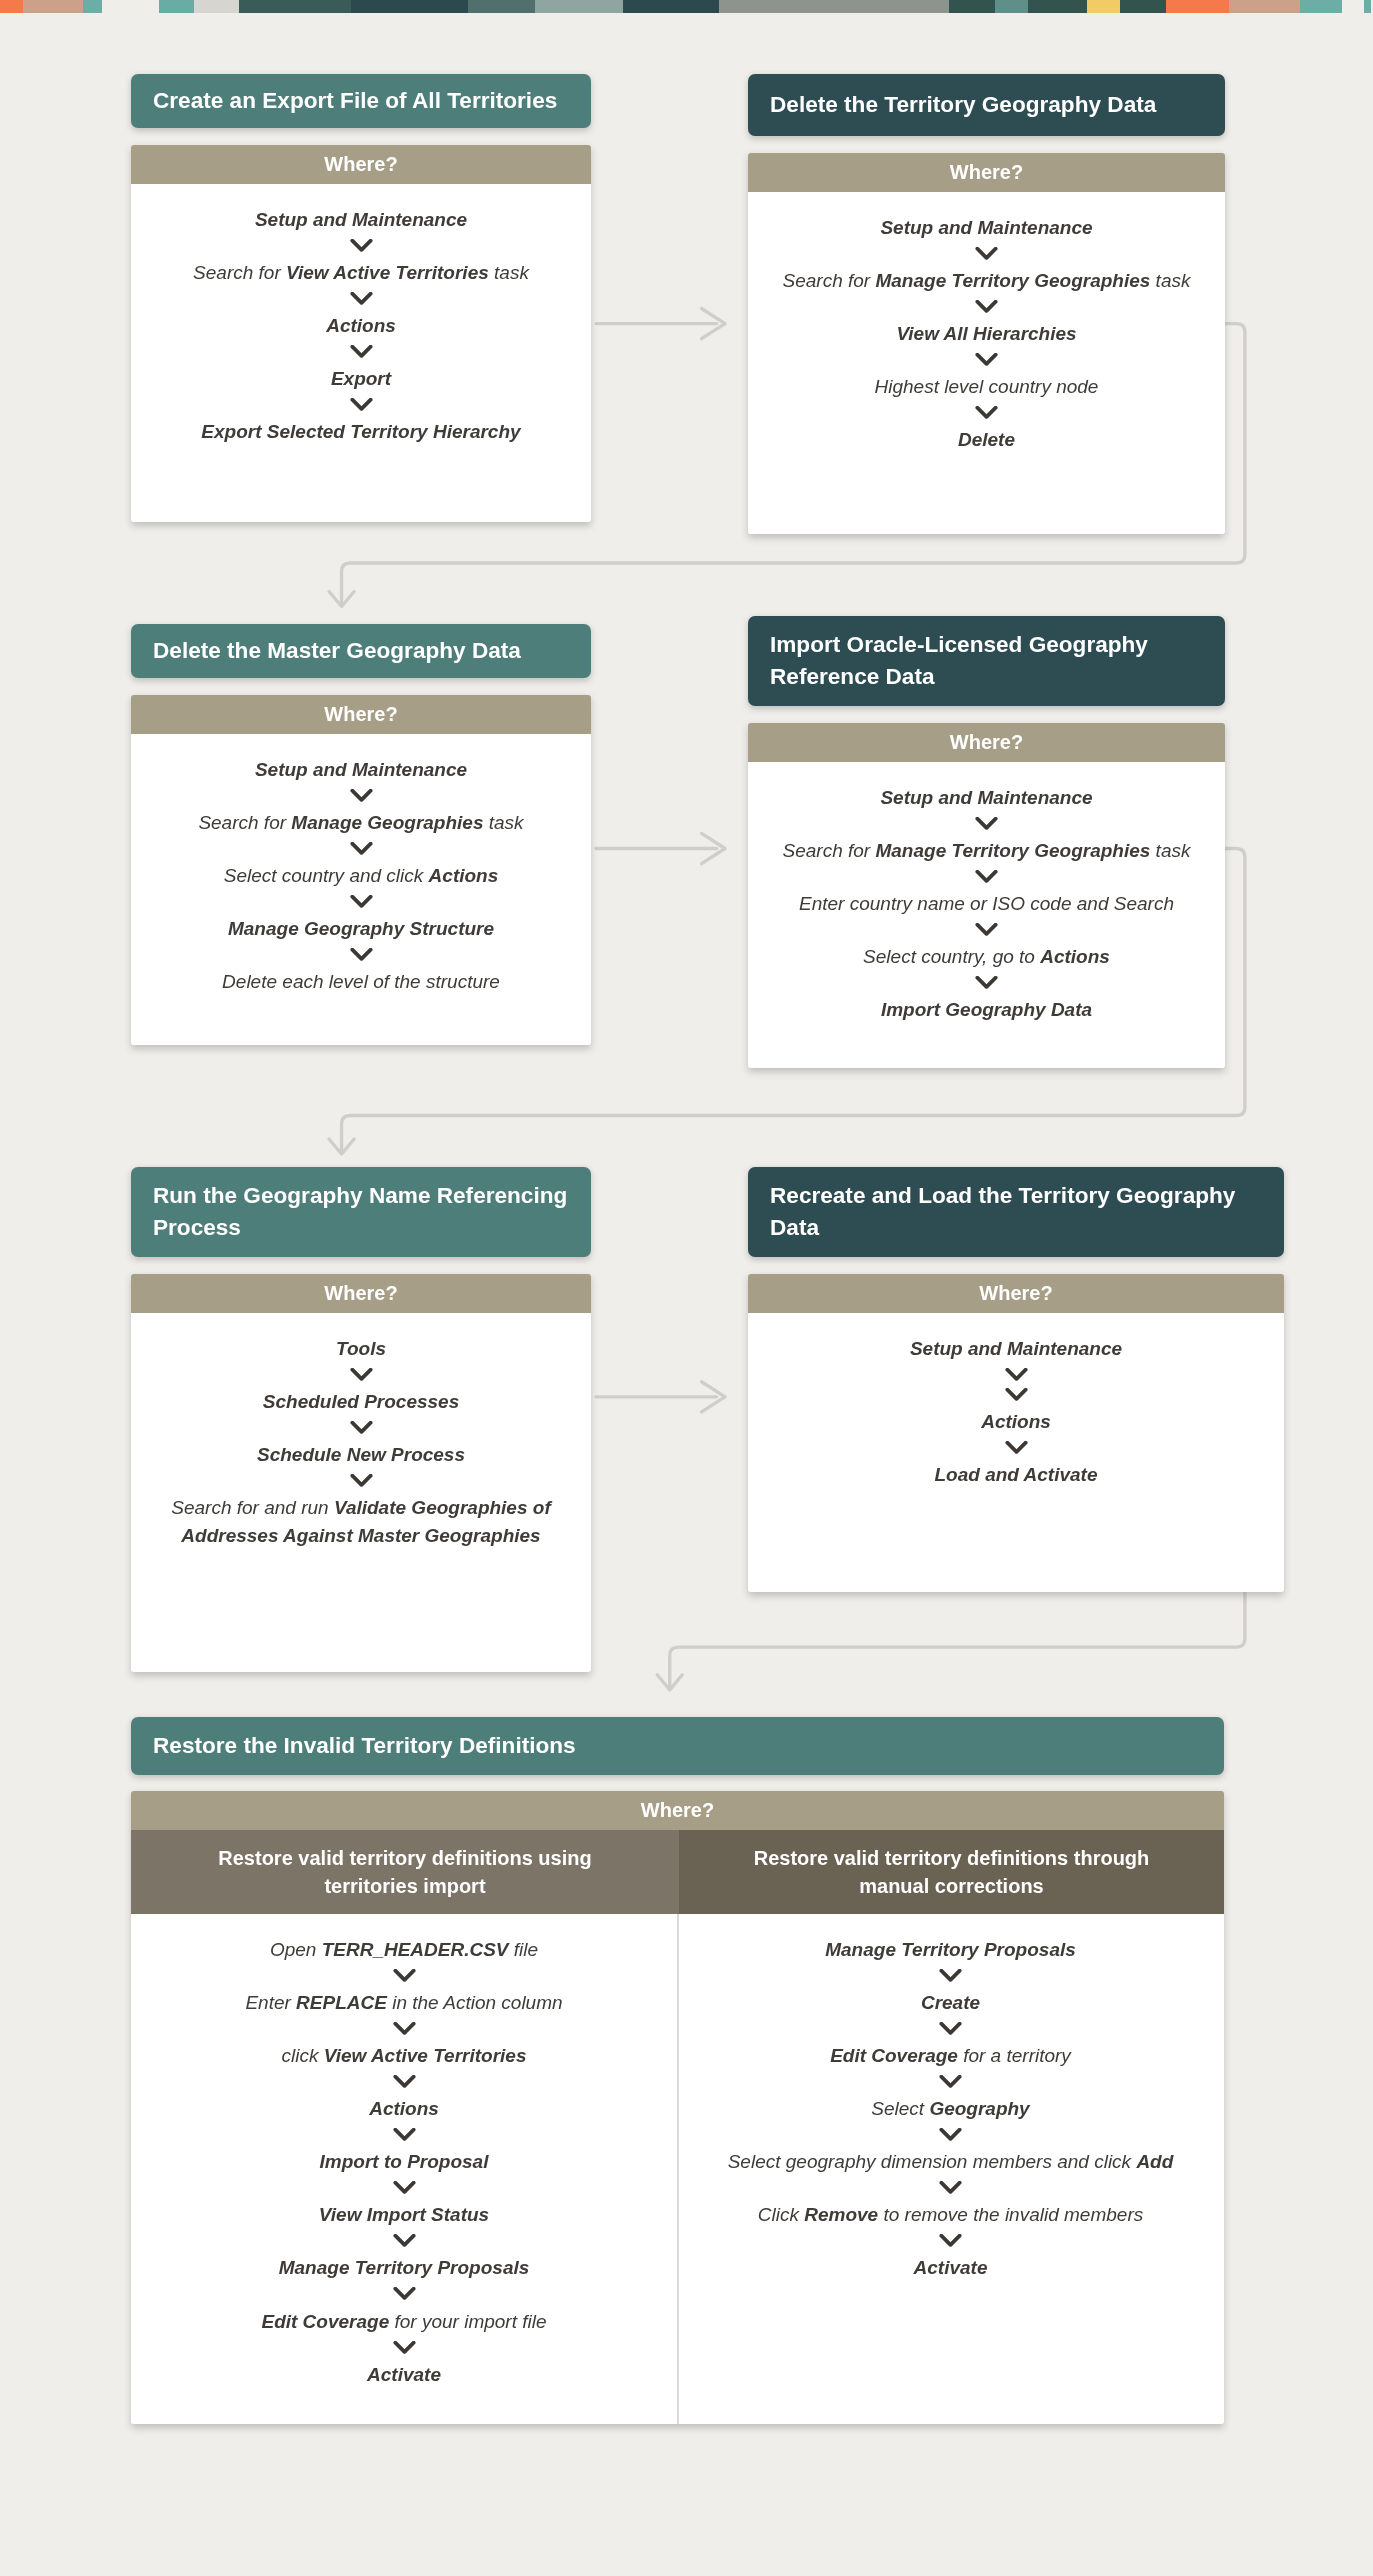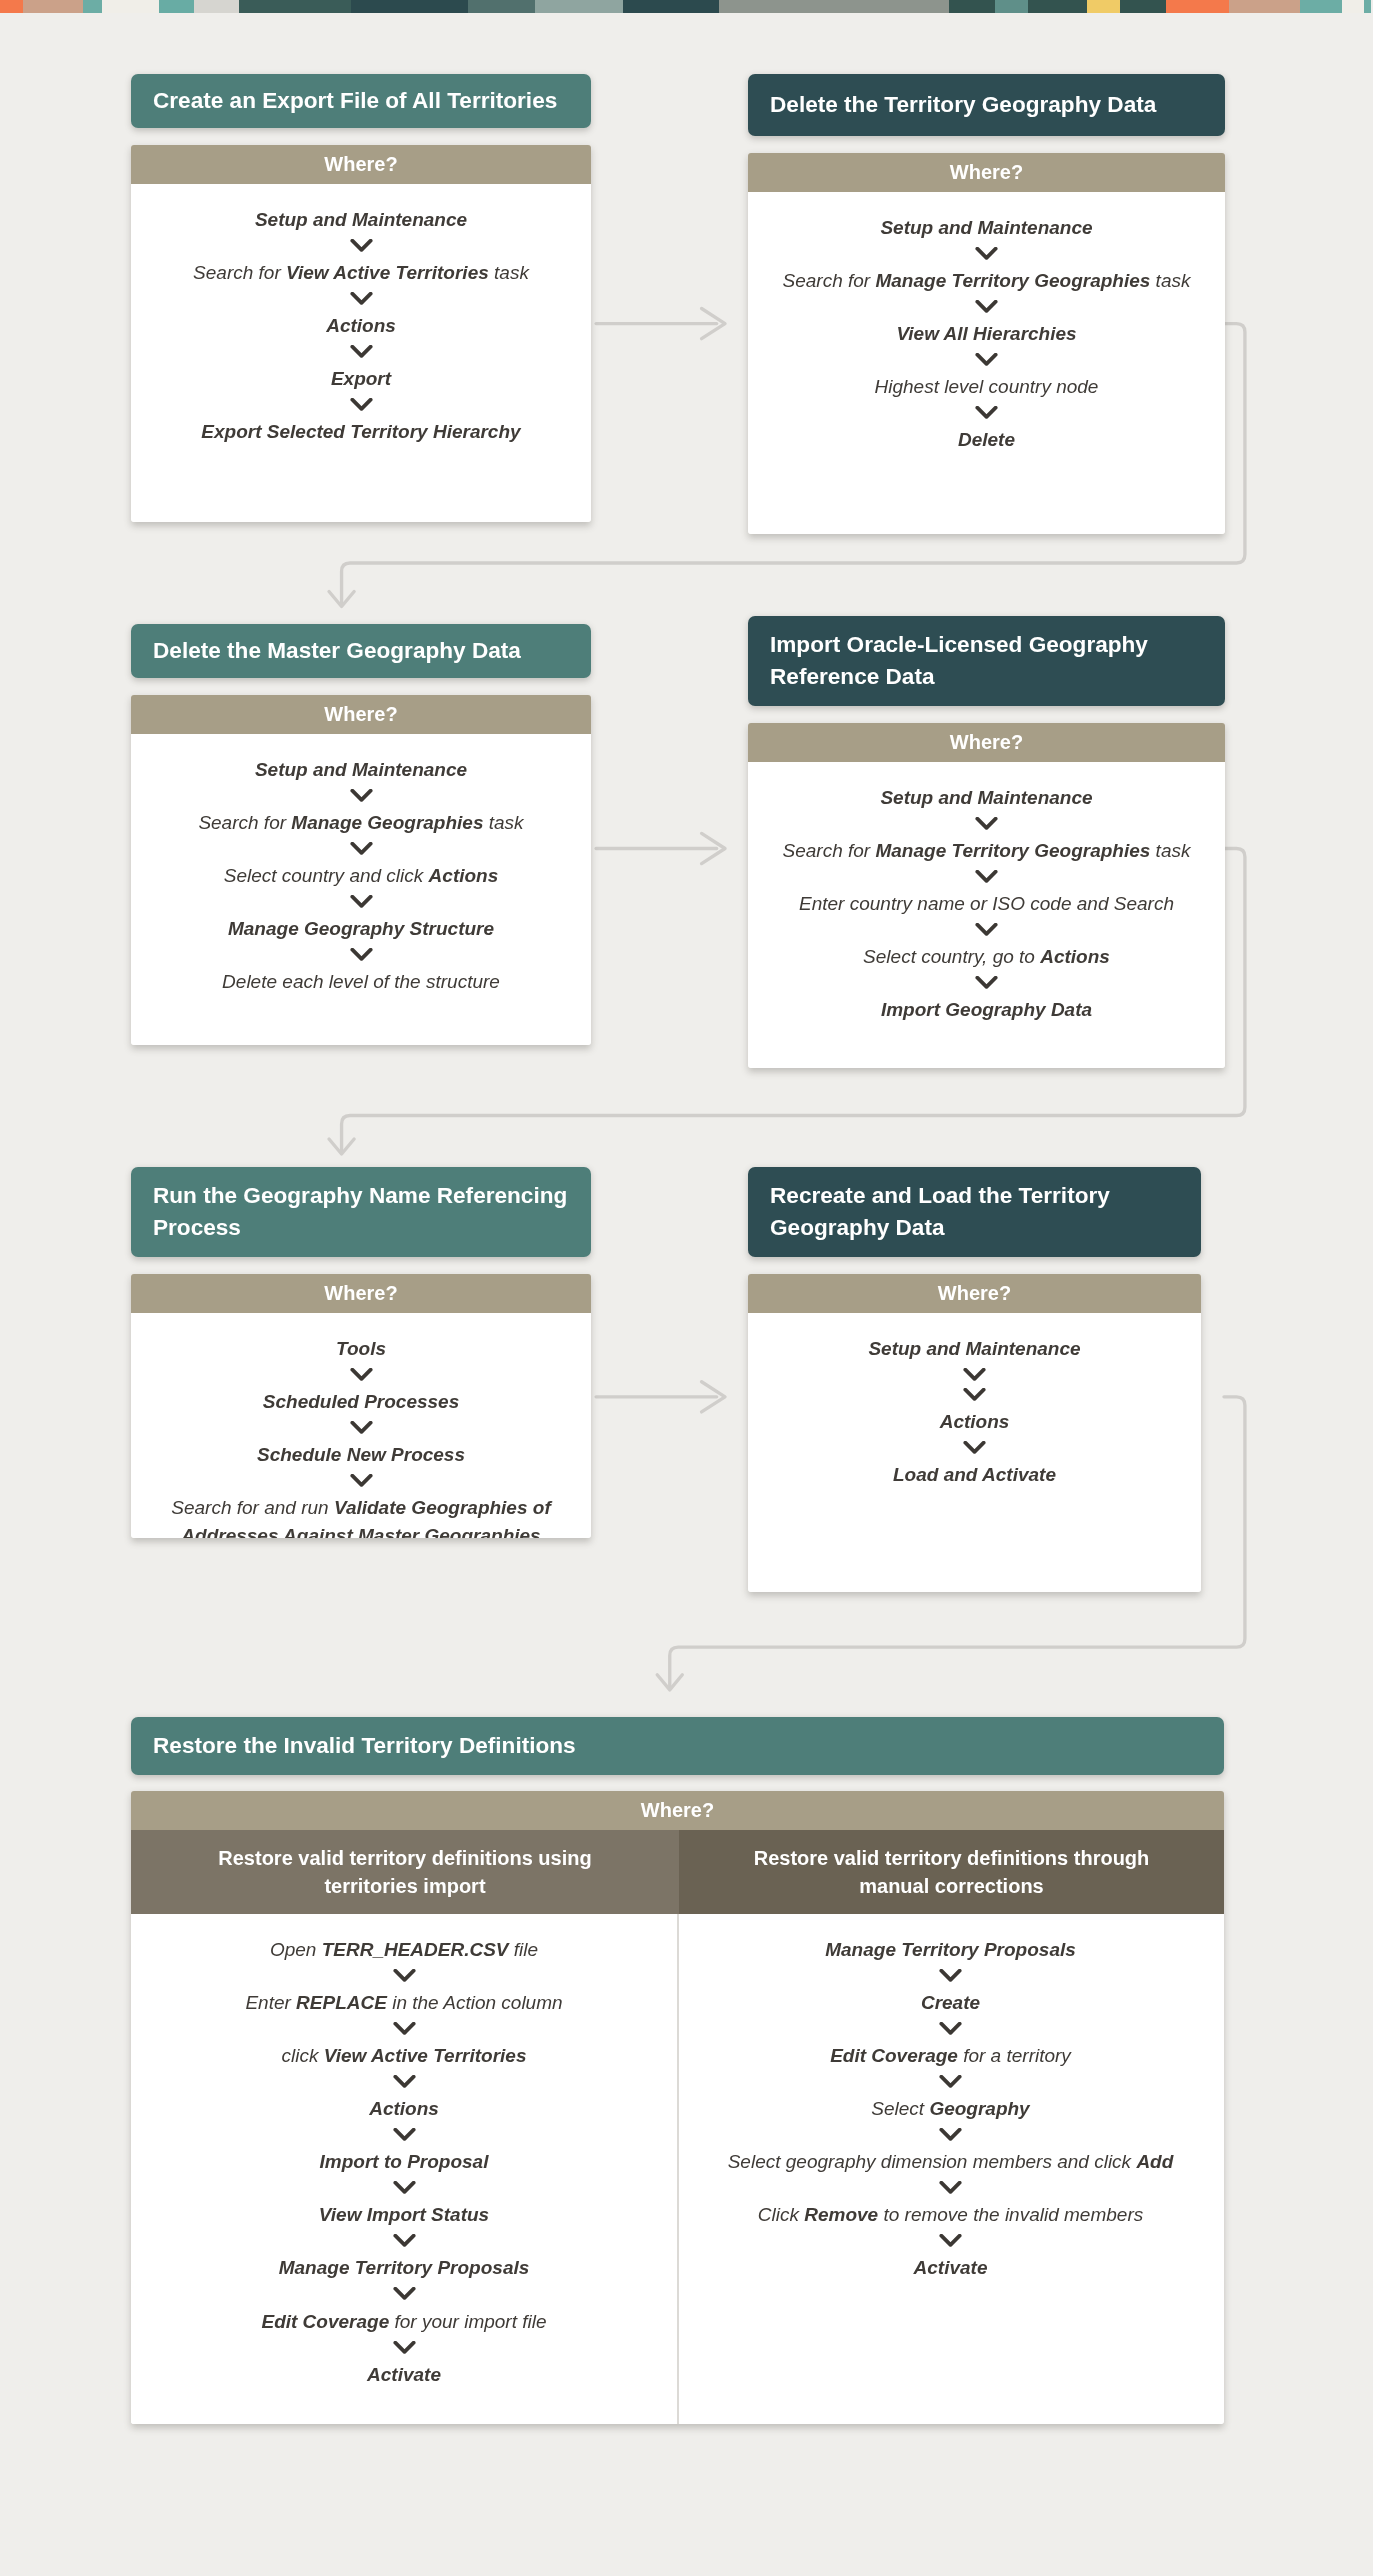--- a/index.html
+++ b/index.html
@@ -251,21 +251,21 @@
       </div>
   </div>
 </section>
 
 <section class="card" style="left:131px;top:1167px;width:460px">
   <div class="title-bar title-light" style="height:90px">
     <span>Run the Geography Name Referencing Process</span>
   </div>
   <div class="panel">
     <div class="where-bar">Where?</div>
-    <div class="body" style="height:225px">
+    <div class="body" style="height:359px">
         <div class="step"><span class="b">Tools</span></div>
         <div class="chev-row">
           <svg width="25" height="13.4" viewBox="0 0 30 16">
             <polyline points="4,2 15,13 26,2" fill="none" stroke="#3c3834" stroke-width="4.5" stroke-linecap="round" stroke-linejoin="round"></polyline>
           </svg>
         </div>
         <div class="step"><span class="b">Scheduled Processes</span></div>
         <div class="chev-row">
           <svg width="25" height="13.4" viewBox="0 0 30 16">
             <polyline points="4,2 15,13 26,2" fill="none" stroke="#3c3834" stroke-width="4.5" stroke-linecap="round" stroke-linejoin="round"></polyline>
@@ -275,21 +275,21 @@
         <div class="chev-row">
           <svg width="25" height="13.4" viewBox="0 0 30 16">
             <polyline points="4,2 15,13 26,2" fill="none" stroke="#3c3834" stroke-width="4.5" stroke-linecap="round" stroke-linejoin="round"></polyline>
           </svg>
         </div>
         <div class="step"><span>Search for and run </span><span class="b">Validate Geographies of Addresses Against Master Geographies</span></div>
       </div>
   </div>
 </section>
 
-<section class="card" style="left:748px;top:1167px;width:453px">
+<section class="card" style="left:748px;top:1167px;width:536px">
   <div class="title-bar title-dark" style="height:90px">
     <span>Recreate and Load the Territory Geography Data</span>
   </div>
   <div class="panel">
     <div class="where-bar">Where?</div>
     <div class="body narrow" style="height:279px">
         <div class="step"><span class="b">Setup and Maintenance</span></div>
         <div class="chev-row">
           <svg width="25" height="13.4" viewBox="0 0 30 16">
             <polyline points="4,2 15,13 26,2" fill="none" stroke="#3c3834" stroke-width="4.5" stroke-linecap="round" stroke-linejoin="round"></polyline>

